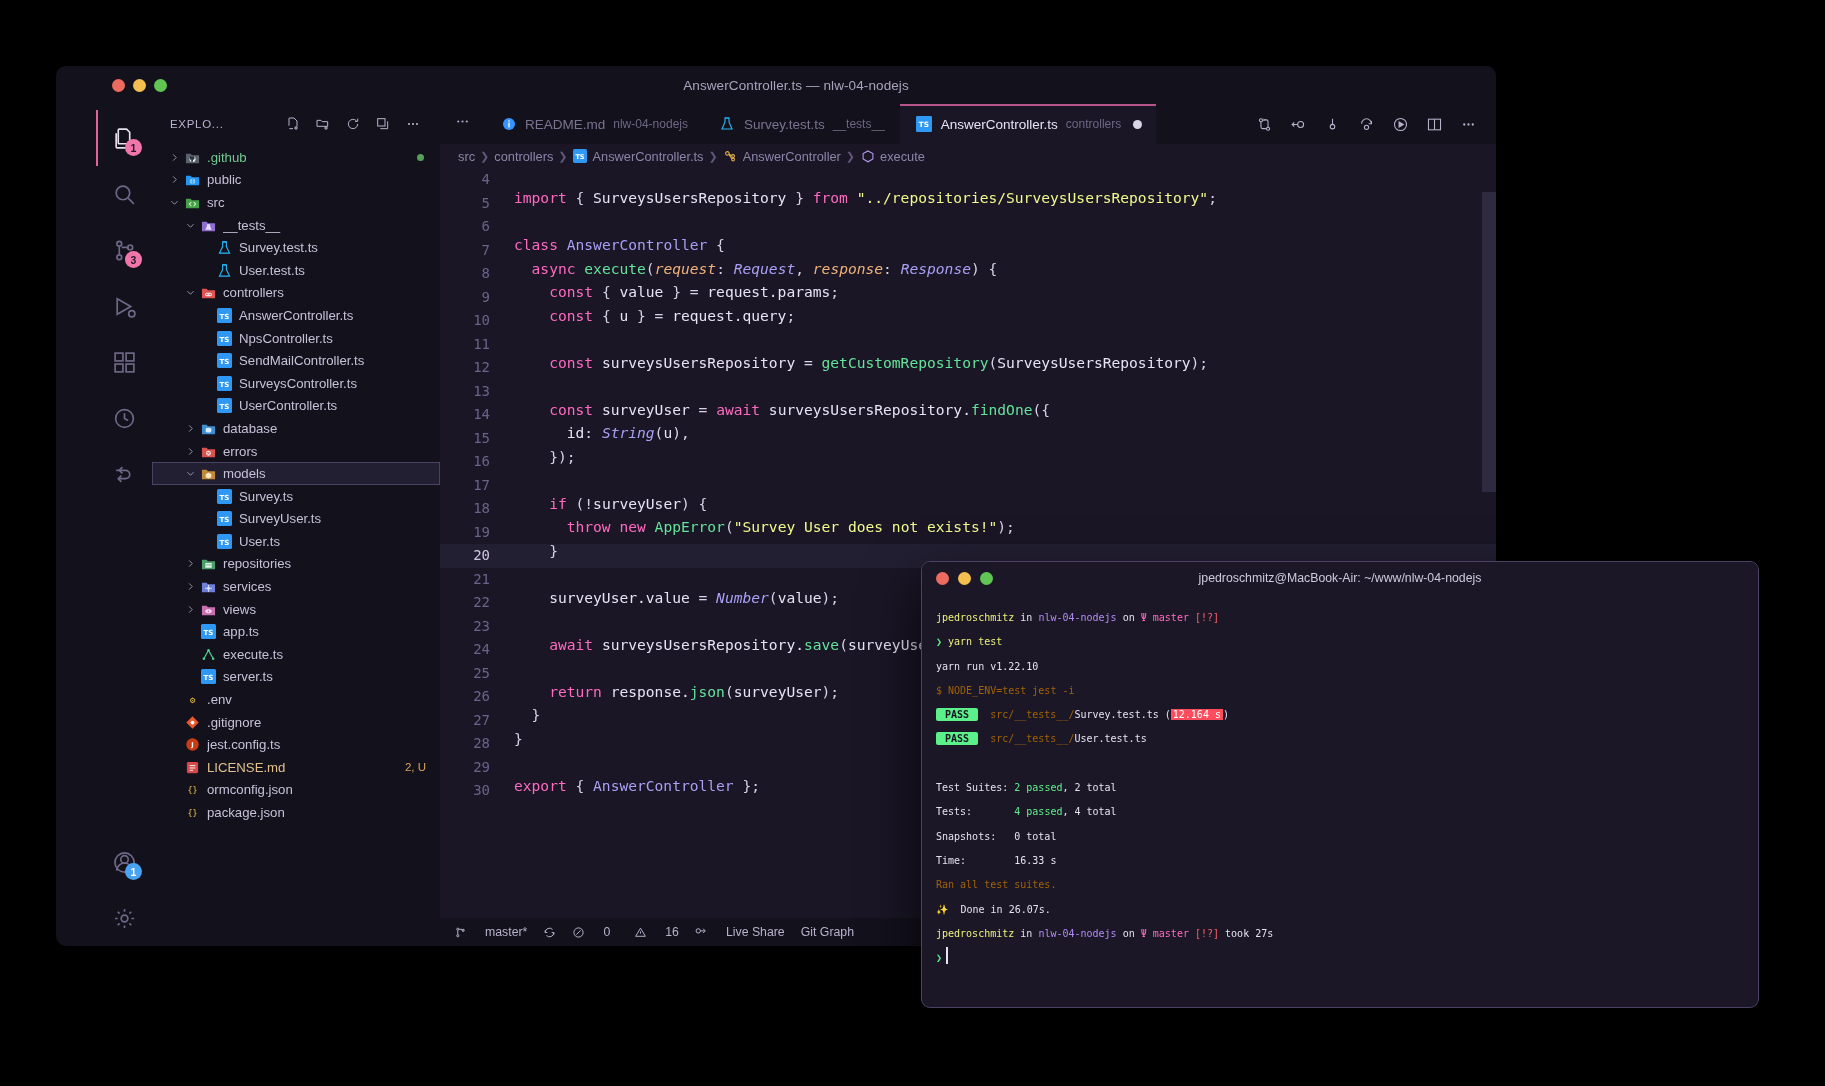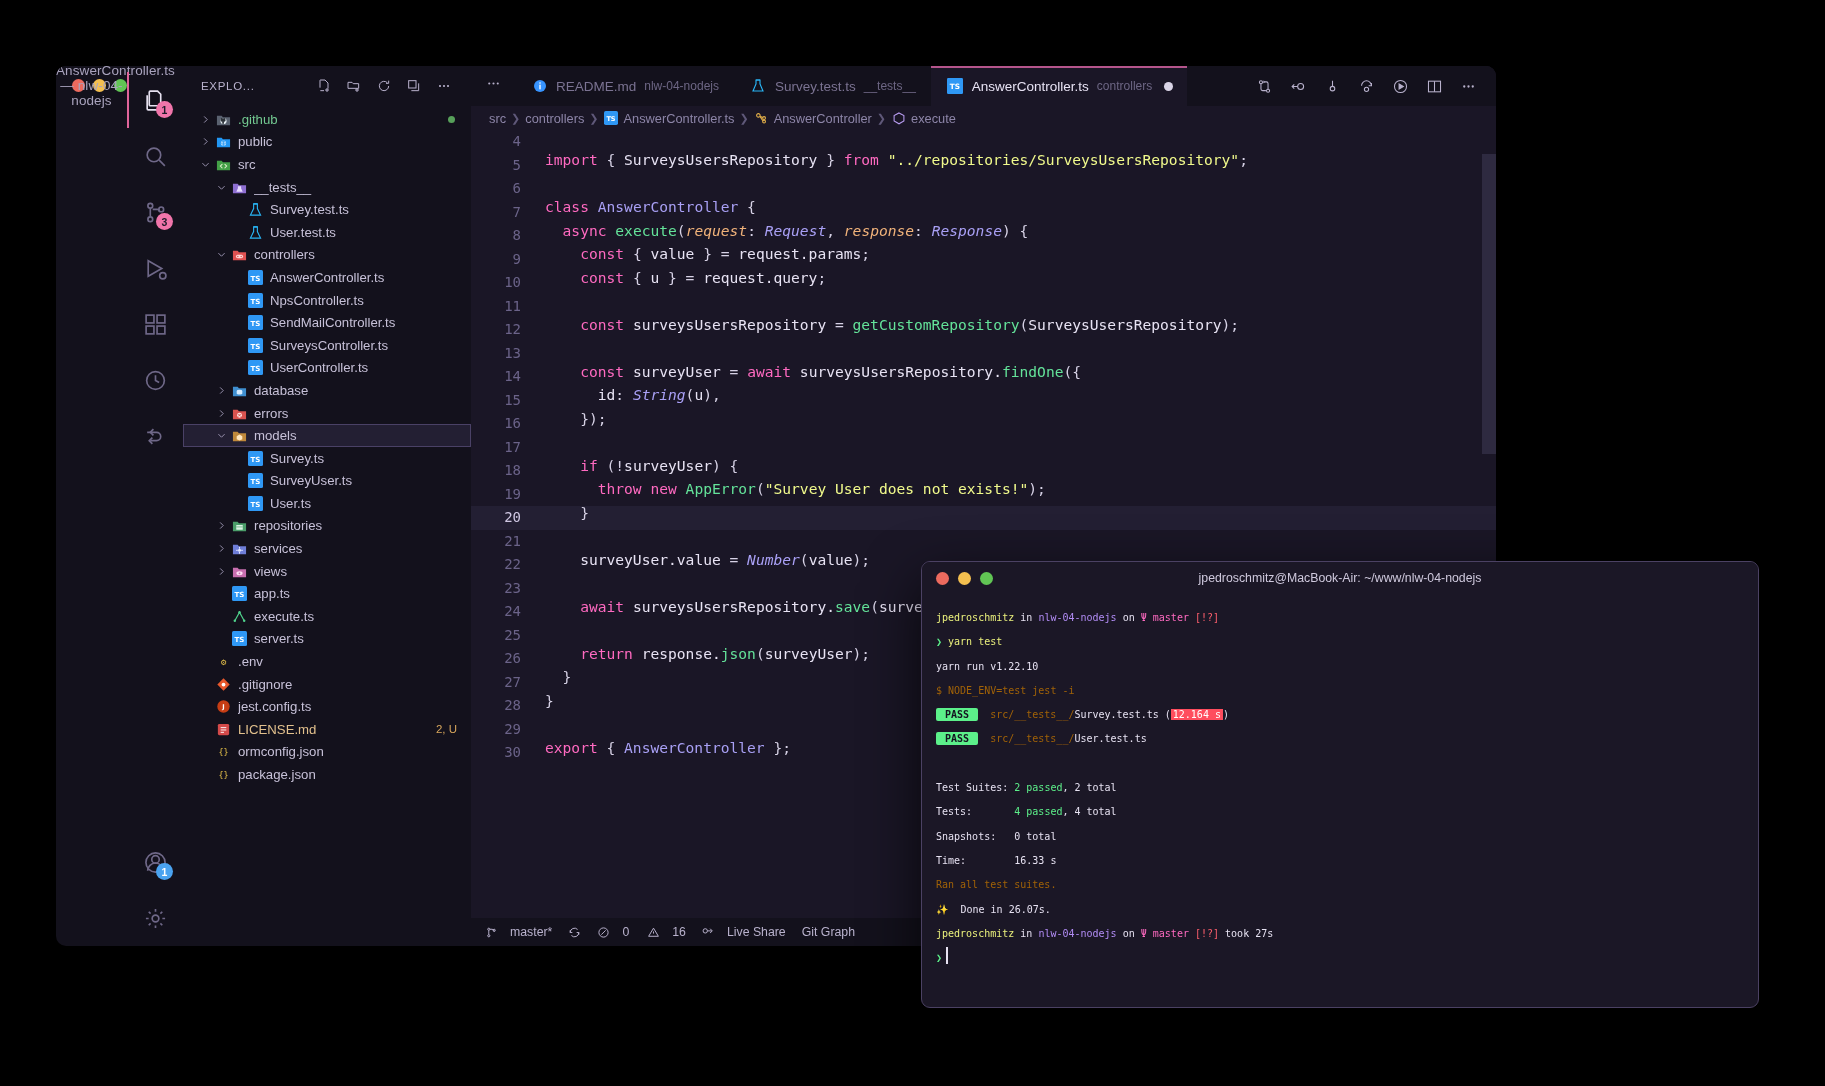--- a/index.html
+++ b/index.html
@@ -12,21 +12,21 @@
 
   
   #vscode-window {
     position: absolute;
     left: 56px; top: 66px;
     width: 1440px; height: 880px;
     background: #13111c;
     border-radius: 10px;
     overflow: hidden;
     box-shadow: 0 22px 60px rgba(0,0,0,0.75);
-    display: flex; 
+    display: flex; flex-direction: column; padding-left: 40px;
   }
 
   
   #titlebar {
     height: 38px; min-height: 38px;
     background: #13111c;
     display: flex; align-items: center;
     position: relative;
   }
   .traffic { display: flex; gap: 8px; padding-left: 16px; }
@@ -190,21 +190,21 @@
     position: absolute; right: 0; top: 24px; width: 14px; height: 300px;
     background: #2e2a40;
   }
 
   
   #statusbar {
     height: 28px; min-height: 28px; display: flex; align-items: center;
     background: #13111c; font-size: 12.3px; color: #b9b2cd;
     padding: 0 14px; gap: 16px;
   }
-  .sb-item { display: flex; align-items: center; gap: 12px; white-space: nowrap; }
+  .sb-item { display: flex; align-items: center; gap: 18px; white-space: nowrap; }
   .sb-item svg { width: 13px; height: 13px; }
   .sb-right { margin-left: auto; display:flex; gap: 18px; }
 
   
   #terminal-window {
     position: absolute;
     left: 921px; top: 561px;
     width: 838px; height: 447px;
     background: #1b1726;
     border-radius: 9px;

